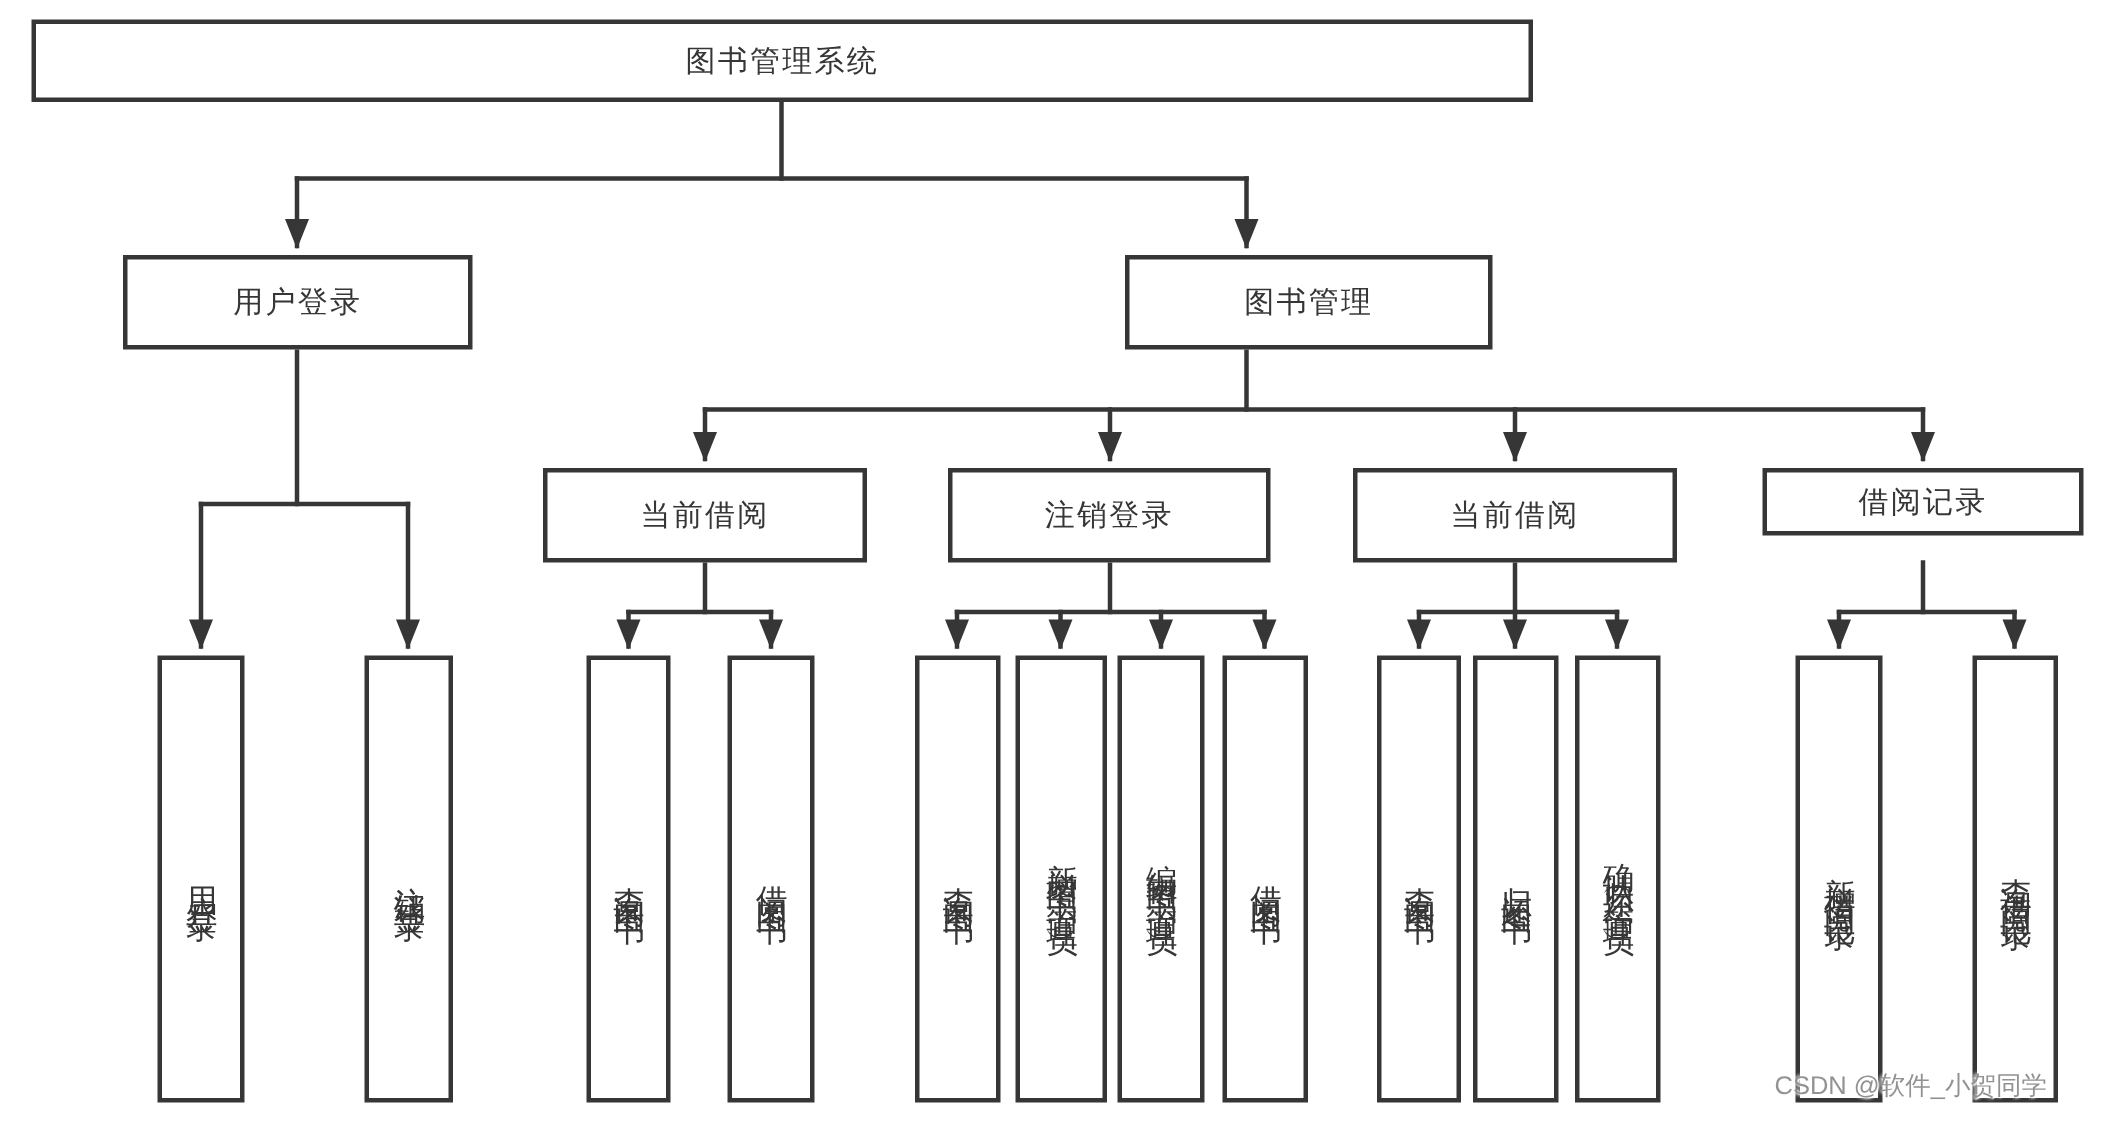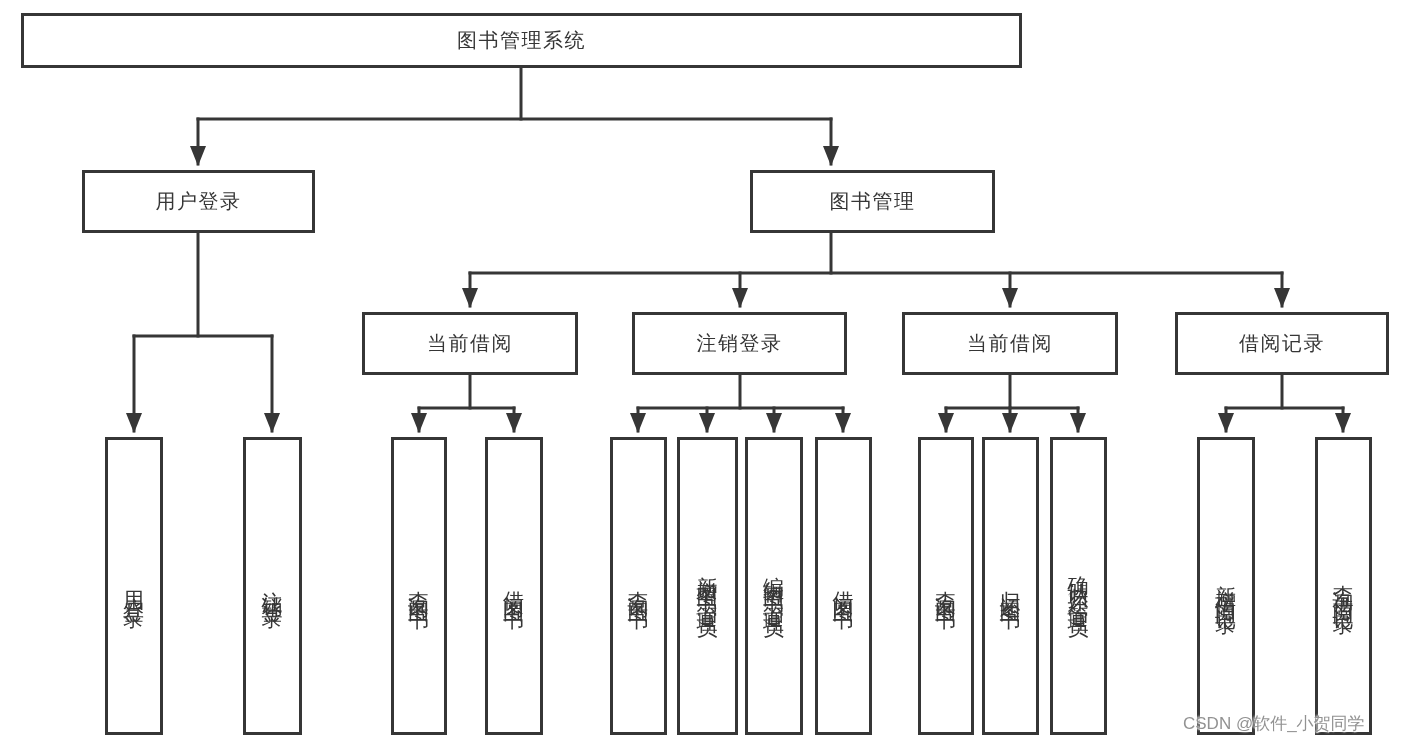--- a/index.html
+++ b/index.html
@@ -111,21 +111,21 @@
 
   <div class="box" style="left:362px;top:312px;width:216px;height:63px">
     <span class="lbl">当前借阅</span>
   </div>
   <div class="box" style="left:632px;top:312px;width:215px;height:63px">
     <span class="lbl">注销登录</span>
   </div>
   <div class="box" style="left:902px;top:312px;width:216px;height:63px">
     <span class="lbl">当前借阅</span>
   </div>
-  <div class="box" style="left:1175px;top:312px;width:214px;height:63px">
+  <div class="box" style="left:1175px;top:312px;width:214px;height:45px">
     <span class="lbl">借阅记录</span>
   </div>
 
   <div class="box leaf" style="left:105px;top:437px;width:58px;height:298px">
     <span class="lbl">用户登录</span>
   </div>
   <div class="box leaf" style="left:243px;top:437px;width:59px;height:298px">
     <span class="lbl">注销登录</span>
   </div>
 

